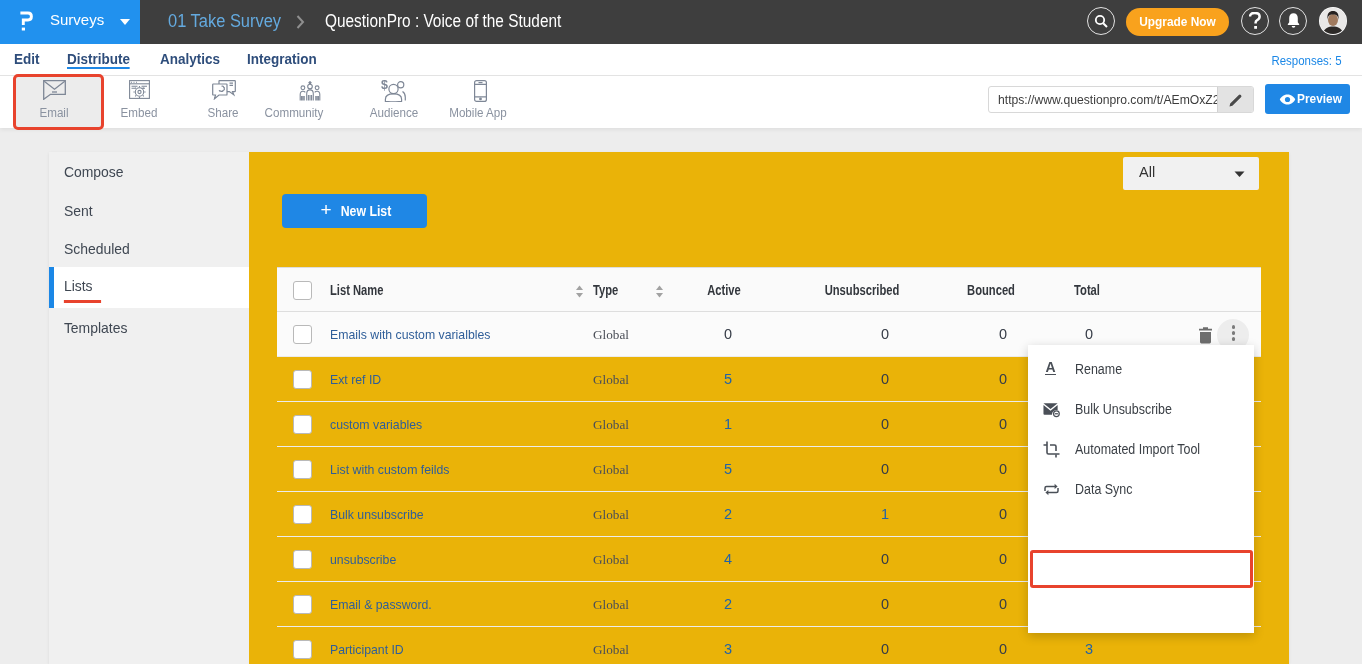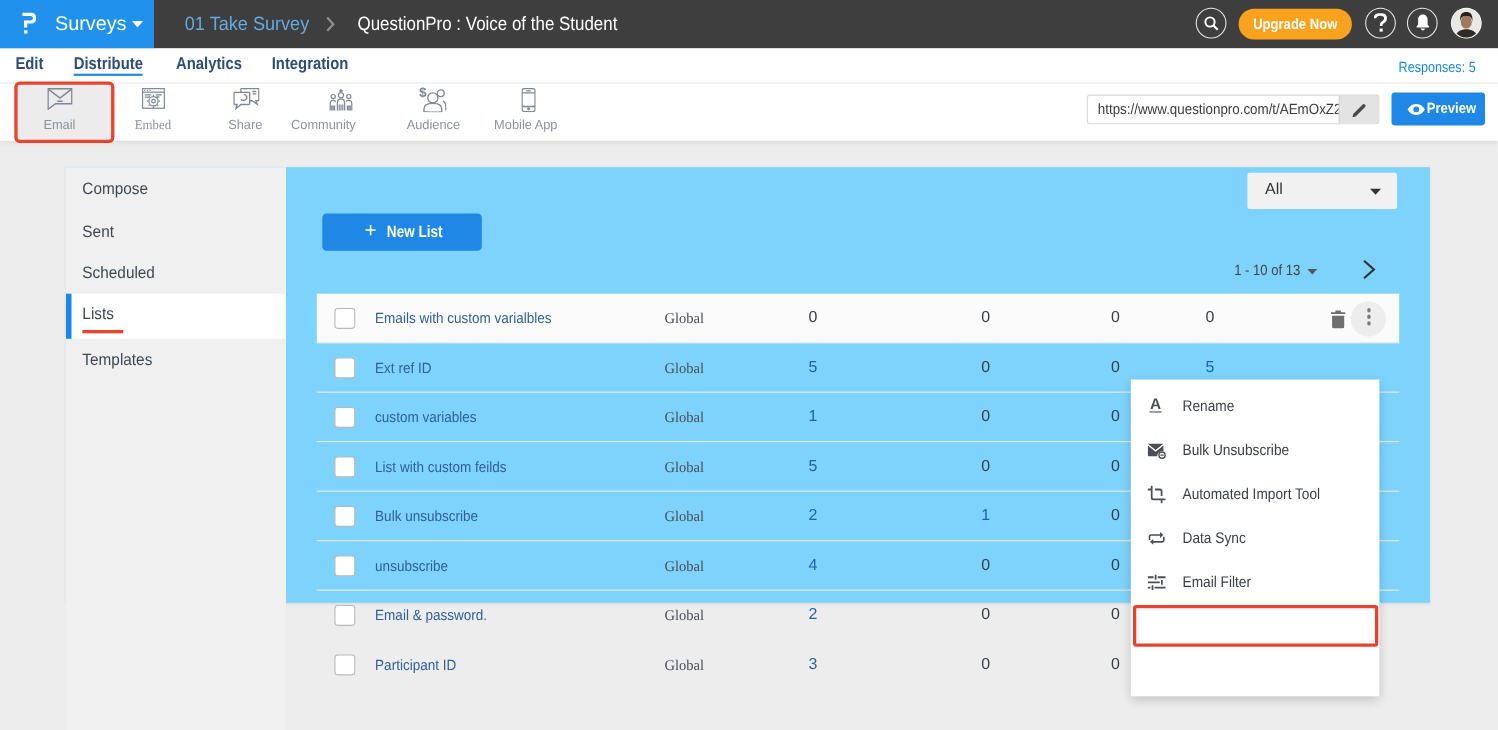--- a/index.html
+++ b/index.html
@@ -3,21 +3,21 @@
 <meta charset="utf-8">
 <style>
 * { margin:0; padding:0; box-sizing:border-box; }
 html,body { width:1362px; height:664px; overflow:hidden; }
 body { font-family:"Liberation Sans", sans-serif; background:#ededed; position:relative; }
 .abs { position:absolute; }
 
 
 #topbar { position:absolute; left:0; top:0; width:1362px; height:44px; background:#3e3e3e; }
 #logobox { position:absolute; left:0; top:0; width:140px; height:44px; background:#2191ee; }
-#surveys { position:absolute; left:50px; top:11px; color:#fff; font-size:18px; }
+#surveys { position:absolute; left:50px; top:11px; color:#fff; font-size:15px; }
 #crumb1 { position:absolute; left:168px; top:11px; color:#64aadf; font-size:17.5px; transform:scaleX(0.94); transform-origin:left top; }
 #crumb2 { position:absolute; left:325px; top:11px; color:#fff; font-size:17.5px; transform:scaleX(0.88); transform-origin:left top; }
 .circbtn { position:absolute; top:7px; width:28px; height:28px; border:1.5px solid rgba(255,255,255,.85); border-radius:50%; }
 #upgrade { position:absolute; left:1126px; top:8px; width:103px; height:28px; background:#f9a21d; border-radius:14px; }
 #upgrade span { display:block; color:#fff; font-size:13.5px; font-weight:bold; text-align:center; line-height:28px; transform:scaleX(0.88); }
 
 
 #navbar { position:absolute; left:0; top:44px; width:1362px; height:32px; background:#fff; border-bottom:1px solid #e4e4e4; }
 .tab { position:absolute; top:7px; line-height:16px; color:#2e4d7b; font-size:15.5px; font-weight:bold; transform:scaleX(0.87); transform-origin:left top; }
 #resp { position:absolute; right:20px; top:9px; color:#1b87e6; font-size:13.5px; transform:scaleX(0.85); transform-origin:right top; }
@@ -27,21 +27,21 @@
 .tool { position:absolute; top:0; height:52px; text-align:center; }
 .tool .lbl { position:absolute; top:30px; width:100%; text-align:center; font-size:12px; color:#8a92a0; transform:scaleX(0.97); transform-origin:center top; }
 #emailsel { position:absolute; left:13px; top:-2px; width:91px; height:56px; background:#ececec; border:3.5px solid #e8432d; border-radius:5px; }
 #urlbox { position:absolute; left:988px; top:10px; width:266px; height:27px; border:1px solid #d8d8d8; border-radius:3px; background:#fff; overflow:hidden; }
 #urlbox .txt { position:absolute; left:9px; top:5px; font-size:13.5px; color:#3c3c3c; white-space:nowrap; transform:scaleX(0.9); transform-origin:left top; }
 #urlbox .pen { position:absolute; right:0; top:0; width:36px; height:27px; background:#e3e3e3; border-left:1px solid #d2d2d2; }
 #preview { position:absolute; left:1265px; top:8px; width:85px; height:30px; background:#1f87e5; border-radius:3px; }
 #preview span { color:#fff; font-size:13.5px; font-weight:bold; transform:scaleX(0.88); transform-origin:left top; }
 
 
-#panel { position:absolute; left:60px; top:152px; width:1240px; height:396px; background:#7dd3fc; box-shadow:0 1px 3px rgba(0,0,0,.08); }
+#panel { position:absolute; left:49px; top:152px; width:1240px; height:512px; background:#eab308; box-shadow:0 1px 3px rgba(0,0,0,.08); }
 #sidebar { position:absolute; left:0; top:0; width:200px; height:512px; background:#f0f0f0; }
 .sbitem { position:absolute; left:0; width:200px; height:39px; color:#3f4752; font-size:15px; line-height:39px; padding-left:16px; transform:scaleX(0.93); transform-origin:left center; }
 #sbactive { position:absolute; left:0; top:115px; width:200px; height:41px; background:#fff; border-left:5px solid #1b87e6; }
 
 
 #searchbox { position:absolute; left:749px; top:5px; width:324px; height:33px; background:#f1f1f1; border-radius:2px; }
 #searchbox .ph { position:absolute; left:34px; top:7px; font-size:15px; color:#9aa0a6; transform:scaleX(0.88); transform-origin:left top; }
 #allbox { position:absolute; left:1074px; top:5px; width:136px; height:33px; background:#f1f1f1; border-radius:2px; font-size:14.5px; color:#333; }
 #newlist { position:absolute; left:233px; top:42px; width:145px; height:34px; background:#1f87e5; border-radius:4px; }
 #newlist span { display:block; color:#fff; text-align:center; font-size:15px; font-weight:bold; line-height:34px; transform:scaleX(0.82); }
@@ -119,21 +119,21 @@
   <div class="tab" style="left:160px;">Analytics</div>
   <div class="tab" style="left:247px;">Integration</div>
   <div id="resp">Responses: 5</div>
 </div>
 
 <div id="toolbar">
   <div id="emailsel"></div>
   <div class="tool" style="left:24px; width:60px;">
       <div class="lbl">Email</div>
     </div>
-  <div class="tool" style="left:109px; width:60px;font-family:Liberation Serif, serif;">
+  <div class="tool" style="left:109px; width:60px;">
       <div class="lbl">Embed</div>
     </div>
   <div class="tool" style="left:193px; width:60px;">
       <div class="lbl">Share</div>
     </div>
   <div class="tool" style="left:254px; width:80px;">
       <div class="lbl">Community</div>
     </div>
   <div class="tool" style="left:364px; width:60px;">
       <div class="lbl">Audience</div>
@@ -227,31 +227,39 @@
   <div id="allbox">
     <div style="position:absolute; left:16px; top:7px;">All</div>
     <svg class="abs" style="right:14px; top:14px;" width="11" height="7">
         <path d="M0.5,0.5 L5.5,6 L10.5,0.5 Z" fill="#333"></path>
       </svg>
   </div>
   <div id="newlist">
       <div style="position:absolute; left:36px; top:0; width:16px; height:34px; color:#fff; font-size:19px; font-weight:normal; line-height:32px; text-align:center;">+</div>
       <span style="padding-left:28px;">New List</span>
     </div>
-  <div id="pager">
-    <span style="position:absolute; left:0px; top:3px; transform:scaleX(0.88); transform-origin:left top;">1 - 10 of 13</span>
-    <svg class="abs" style="left:66px; top:9px;" width="10" height="6">
-        <path d="M0.5,0.5 L5,5.5 L9.5,0.5 Z" fill="#555"></path>
-      </svg>
-    <svg class="abs" style="left:114px; top:0px;" width="18" height="20">
-        <path d="M4,2 L13,10 L4,18" fill="none" stroke="#333" stroke-width="2"></path>
-      </svg>
-  </div>
 
   <div id="table">
+    <div id="thead">
+      <div class="cb"></div>
+      <div class="cell lft" style="left:53px;">List Name</div>
+      <div class="cell lft" style="left:316px;">Type</div>
+      <div class="cell" style="left:382px; width:130px; text-align:center;">Active</div>
+      <div class="cell" style="left:520px; width:130px; text-align:center;">Unsubscribed</div>
+      <div class="cell" style="left:649px; width:130px; text-align:center;">Bounced</div>
+      <div class="cell" style="left:745px; width:130px; text-align:center;">Total</div>
+      <svg class="abs" style="left:298px; top:17px;" width="9" height="13">
+          <path d="M4.5,0.5 L8,5 L1,5 Z" fill="#a2a2a2"></path>
+          <path d="M4.5,12.5 L8,8 L1,8 Z" fill="#a2a2a2"></path>
+        </svg>
+      <svg class="abs" style="left:378px; top:17px;" width="9" height="13">
+          <path d="M4.5,0.5 L8,5 L1,5 Z" fill="#a2a2a2"></path>
+          <path d="M4.5,12.5 L8,8 L1,8 Z" fill="#a2a2a2"></path>
+        </svg>
+    </div>
     <div class="trow" style="background:#fbfbfb;">
       <div class="cb"></div>
         <div class="cell lname">Emails with custom varialbles</div>
         <div class="cell gtype">Global</div>
       <div class="cell num" style="left:421px;">0</div>
         <div class="cell num" style="left:578px;">0</div>
         <div class="cell num" style="left:696px;">0</div>
         <div class="cell num" style="left:782px;">0</div>
       <svg class="abs" style="left:920px; top:14px;" width="17" height="18" viewBox="0 0 17 18">
           <path d="M2,4.5 L15,4.5 L15,2.8 L11,2.8 L11,1.2 L6,1.2 L6,2.8 L2,2.8 Z M3,6 L14,6 L14,16 Q14,17.4 12.6,17.4 L4.4,17.4 Q3,17.4 3,16 Z" fill="#6e6e6e"></path>
@@ -348,20 +356,14 @@
   </div>
   <div class="mitem">
     <svg class="micon" width="17" height="15" viewBox="0 0 17 15">
         <path d="M2,9 L2,5.9 Q2,4.4 3.5,4.4 L12.2,4.4" fill="none" stroke="#4a4f57" stroke-width="1.5"></path>
         <path d="M11.6,1.7 L14.6,4.4 L11.6,7.1 Z" fill="#4a4f57"></path>
         <path d="M15,6 L15,9.1 Q15,10.6 13.5,10.6 L4.8,10.6" fill="none" stroke="#4a4f57" stroke-width="1.5"></path>
         <path d="M5.4,7.9 L2.4,10.6 L5.4,13.3 Z" fill="#4a4f57"></path>
       </svg>
     <div class="mtext">Data Sync</div>
   </div>
-  <div class="mitem">
-    <svg class="micon" width="18" height="16" viewBox="0 0 18 16">
-        <path d="M0.5,3 L6,3 M10,3 L17.5,3 M8,0.7 L8,5.3 M0.5,8 L12,8 M14,5.7 L14,10.3 M0.5,13 L3,13 M7,13 L17.5,13 M5,10.7 L5,15.3" fill="none" stroke="#4a4f57" stroke-width="1.7"></path>
-      </svg>
-    <div class="mtext">Email Filter</div>
-  </div>
 </div>
 <div id="redfilter"></div>
 
 </body></html>

